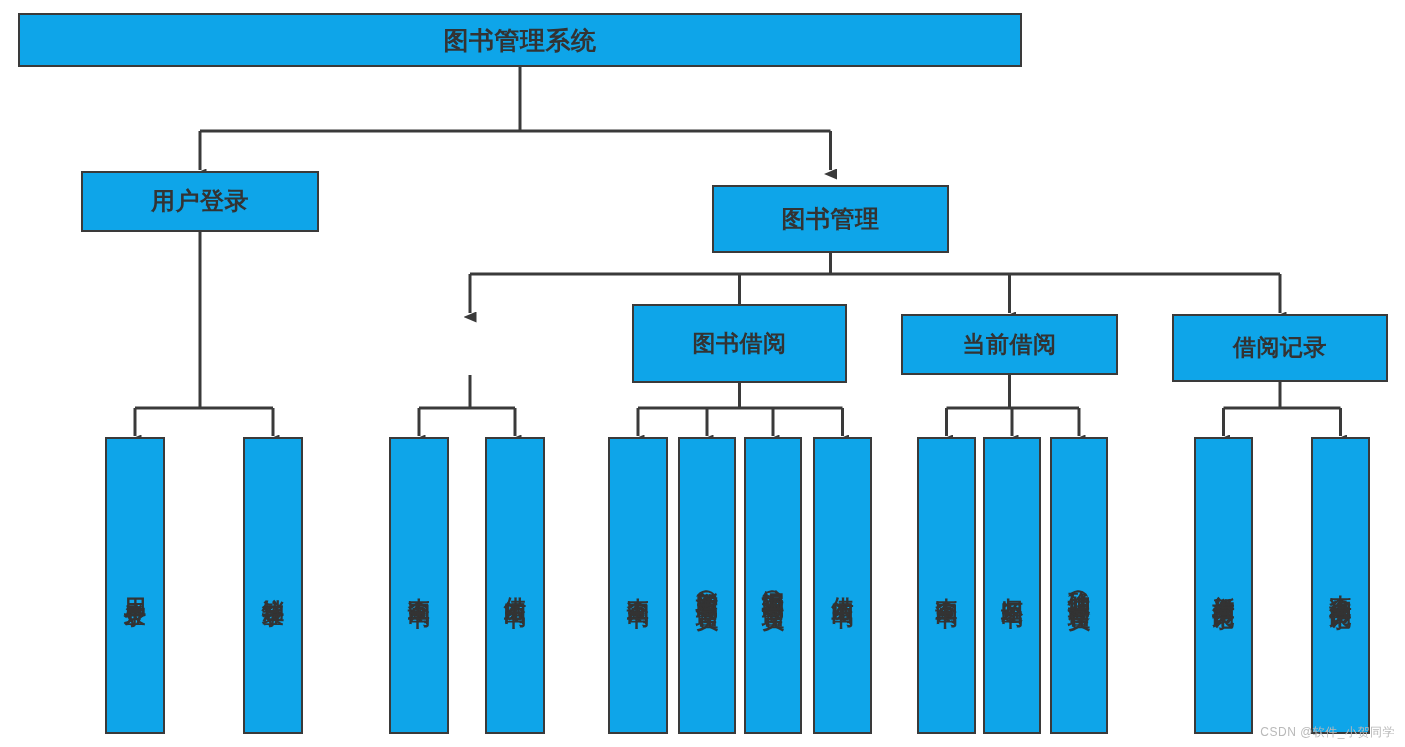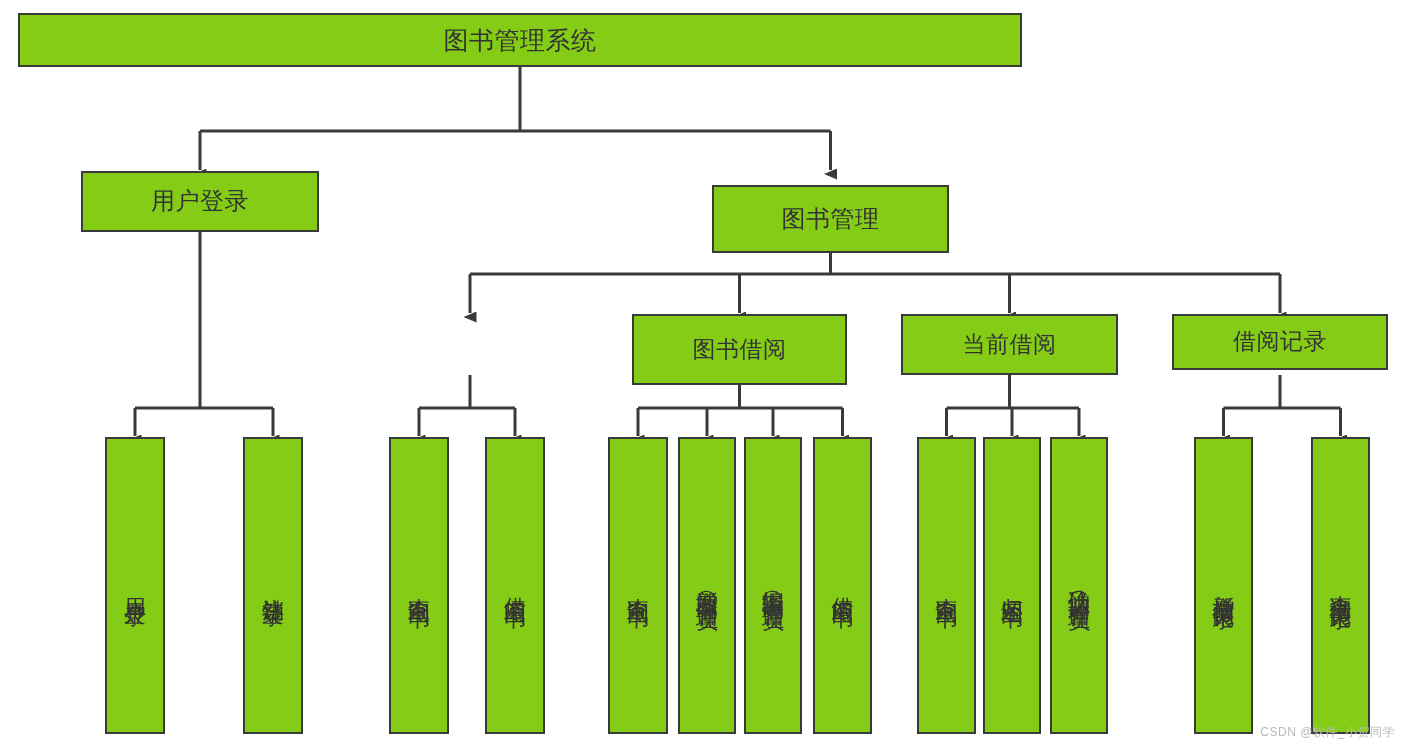--- a/index.html
+++ b/index.html
@@ -22,26 +22,27 @@
     position: absolute;
     left: 0;
     top: 0;
     width: 1405px;
     height: 747px;
     pointer-events: none;
   }
   .node {
     position: absolute;
     box-sizing: border-box;
-    background: #84cc16;
+    background: #0ea5e9;
     border: 2px solid #3a3a3a;
     display: flex;
     align-items: center;
     justify-content: center;
     overflow: hidden;
+    font-weight: bold;
   }
   .node-label {
     color: #333333;
     text-align: center;
     line-height: 1.12;
     white-space: nowrap;
     letter-spacing: 0.5px;
   }
   .node.level-root .node-label { font-size: 25px; }
   .node.level-2 .node-label   { font-size: 24px; }
@@ -123,29 +124,29 @@
 
   <div class="node level-2" style="left:81px; top:171px; width:238px; height:61px;">
     <span class="node-label">用户登录</span>
   </div>
 
   <div class="node level-2" style="left:712px; top:185px; width:237px; height:68px;">
     <span class="node-label">图书管理</span>
   </div>
 
 
-  <div class="node level-3" style="left:632px; top:314px; width:215px; height:71px;">
+  <div class="node level-3" style="left:632px; top:304px; width:215px; height:79px;">
     <span class="node-label">图书借阅</span>
   </div>
 
   <div class="node level-3" style="left:901px; top:314px; width:217px; height:61px;">
     <span class="node-label">当前借阅</span>
   </div>
 
-  <div class="node level-3" style="left:1172px; top:314px; width:216px; height:56px;">
+  <div class="node level-3" style="left:1172px; top:314px; width:216px; height:68px;">
     <span class="node-label">借阅记录</span>
   </div>
 
   <div class="node leaf" style="left:105px; top:437px; width:60px; height:297px;">
     <span class="node-label">用户登录</span>
   </div>
 
   <div class="node leaf" style="left:243px; top:437px; width:60px; height:297px;">
     <span class="node-label">注销登录</span>
   </div>

